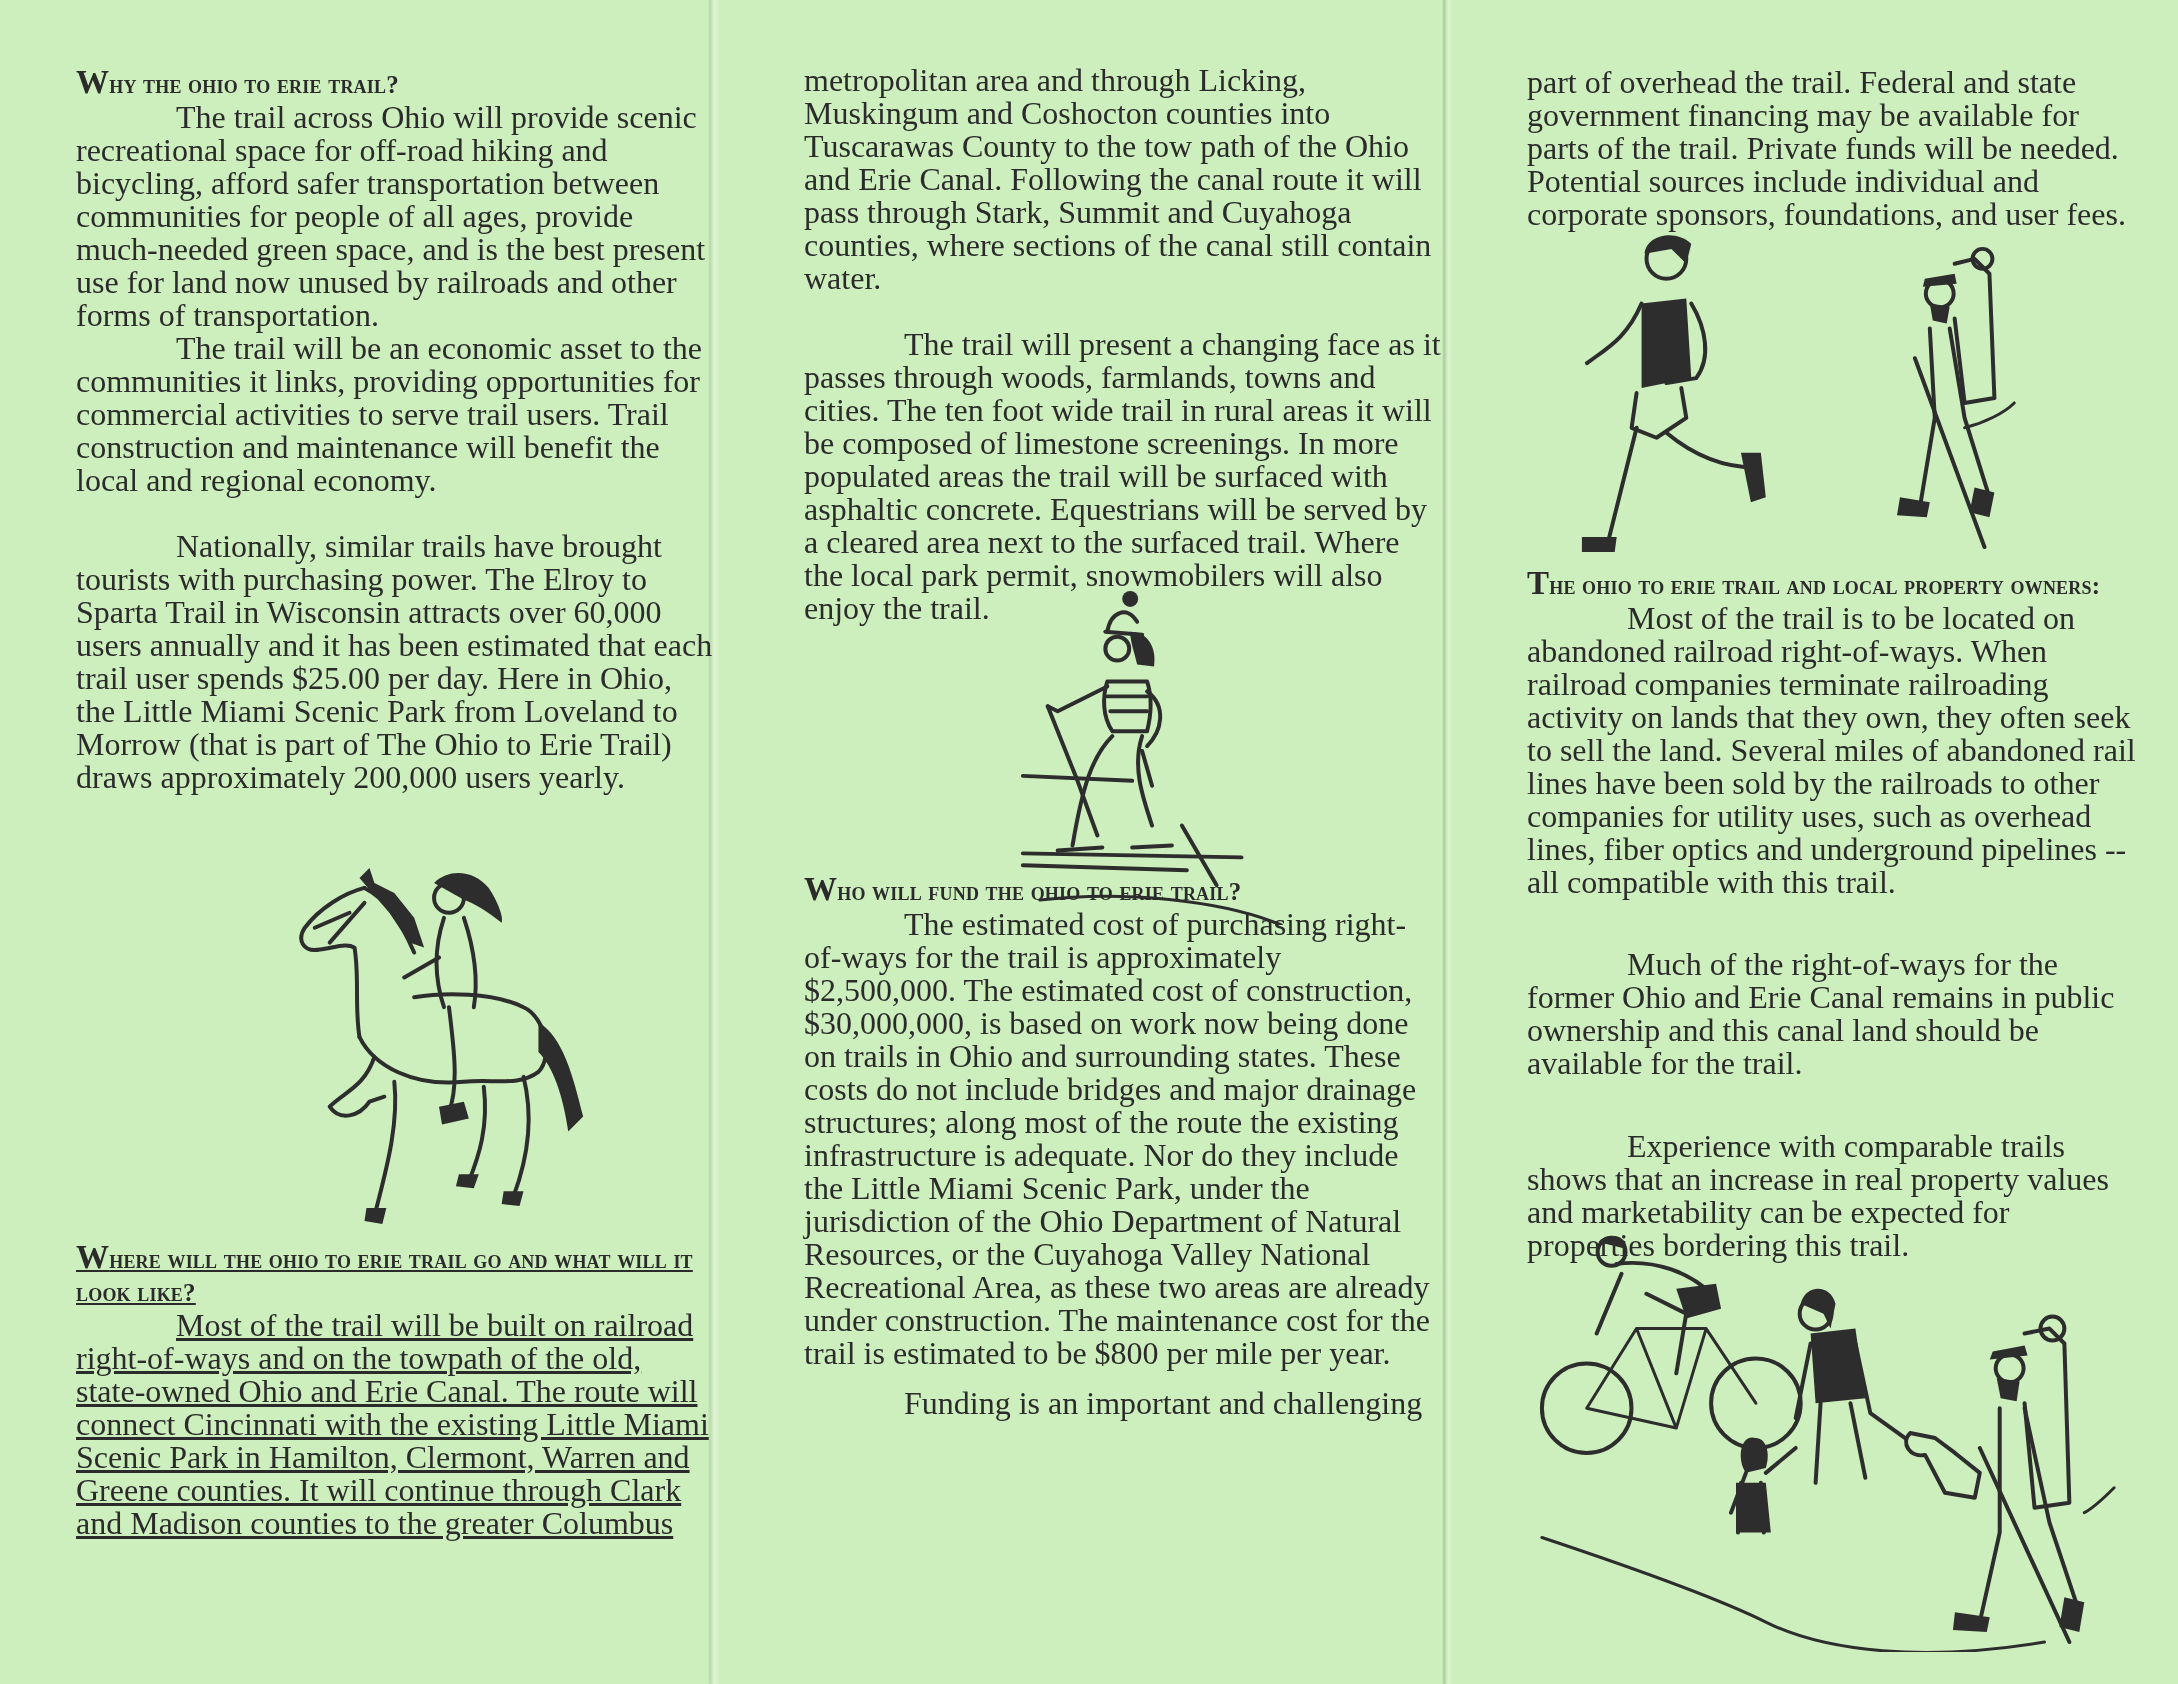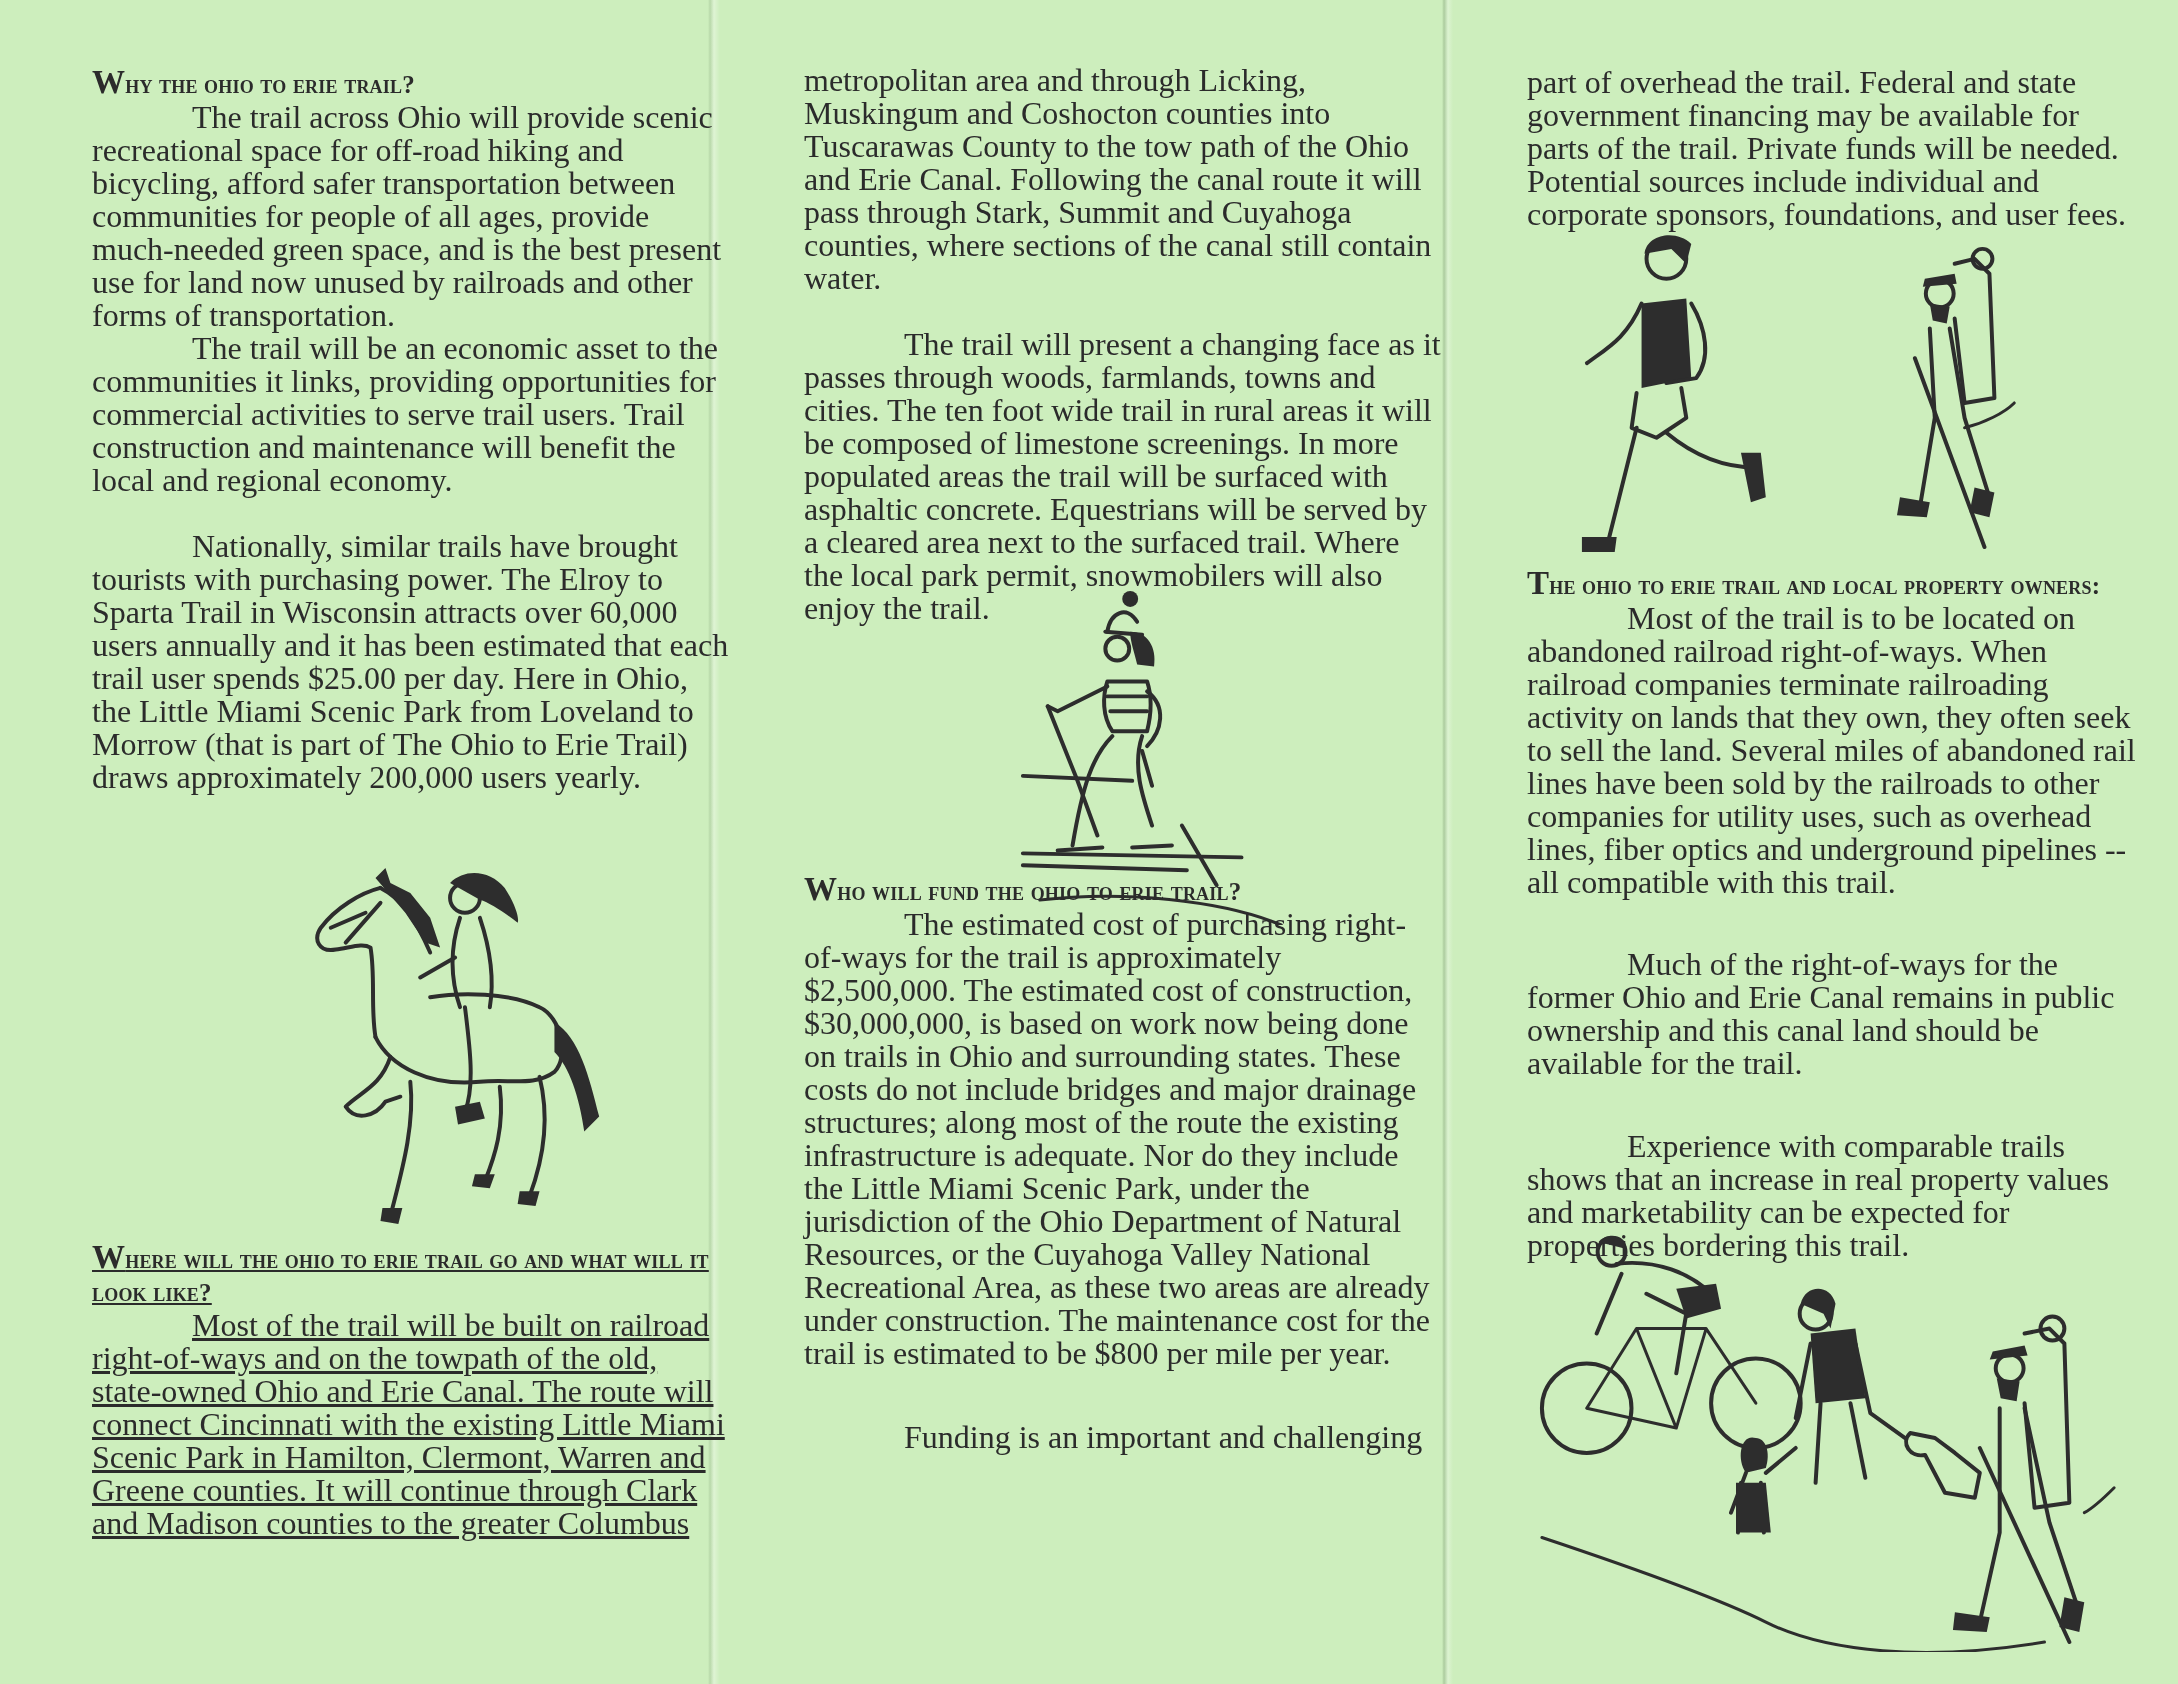--- a/index.html
+++ b/index.html
@@ -13,21 +13,21 @@
   .paper {
     position: absolute; inset: 0;
     background:
       linear-gradient(90deg, rgba(255,255,255,0) 0, rgba(255,255,255,0) 708px, rgba(120,150,110,0.25) 710px, rgba(255,255,255,0.35) 714px, rgba(255,255,255,0) 720px,
         rgba(255,255,255,0) 1442px, rgba(110,140,100,0.35) 1444px, rgba(255,255,255,0.3) 1448px, rgba(255,255,255,0) 1453px),
       #cdeebd;
   }
   .panel {
     position: absolute; top: 0; bottom: 0;
   }
-  .p1 { left: 92px;  width: 637px; }
+  .p1 { left: 76px;  width: 637px; }
   .p2 { left: 804px; width: 637px; }
   .p3 { left: 1527px; width: 617px; }
 
   .block { position: absolute; left: 0; right: 0; }
   h2 {
     margin: 0; font-weight: bold; font-size: 25px; line-height: 33px;
     letter-spacing: 0.2px; font-variant: small-caps; text-transform: lowercase;
   }
   h2 .big { font-size: 33px; text-transform: uppercase; }
   h2 .rest { text-transform: lowercase; }
@@ -108,21 +108,21 @@
       <path class="ink" d="M20 268 L240 272 M20 280 L185 285"></path>
       <path class="ink" d="M180 240 L215 300"></path>
       <path class="ink" d="M20 190 L130 195"></path>
       <path class="ink" d="M37 315 C120 305 220 315 280 340" style="stroke-width:3"></path>
     </svg>
   </div>
 
   <div class="block" style="top:873px;">
     <h2><span class="big">W</span><span class="rest">ho will fund the Ohio to Erie Trail?</span></h2>
     <p class="indent">The estimated cost of purchasing right-of-ways for the trail is approximately $2,500,000. The estimated cost of construction, $30,000,000, is based on work now being done on trails in Ohio and surrounding states.  These costs do not include bridges and major drainage structures; along most of the route the existing infrastructure is adequate. Nor do they include the Little Miami Scenic Park, under the jurisdiction of the Ohio Department of Natural Resources, or the Cuyahoga Valley National Recreational Area, as these two areas are already under construction.  The maintenance cost for the trail is estimated to be $800 per mile per year.</p>
-    <p class="indent" style="margin-top:51px;font-family:Liberation Serif, serif;">Funding is an important and challenging</p>
+    <p class="indent" style="margin-top:17px;font-family:Liberation Serif, serif;">Funding is an important and challenging</p>
   </div>
 </div>
 
 <div class="panel p3">
   <div class="block" style="top:66px;">
     <p>part of overhead the trail.  Federal and state government financing may be available for parts of the trail.  Private funds will be needed.  Potential sources include individual and corporate sponsors, foundations, and user fees.</p>
   </div>
 
   <div class="fig" style="left:30px; top:229px; width:517px; height:328px;">
     <svg width="517" height="328" viewBox="0 0 520 330">

